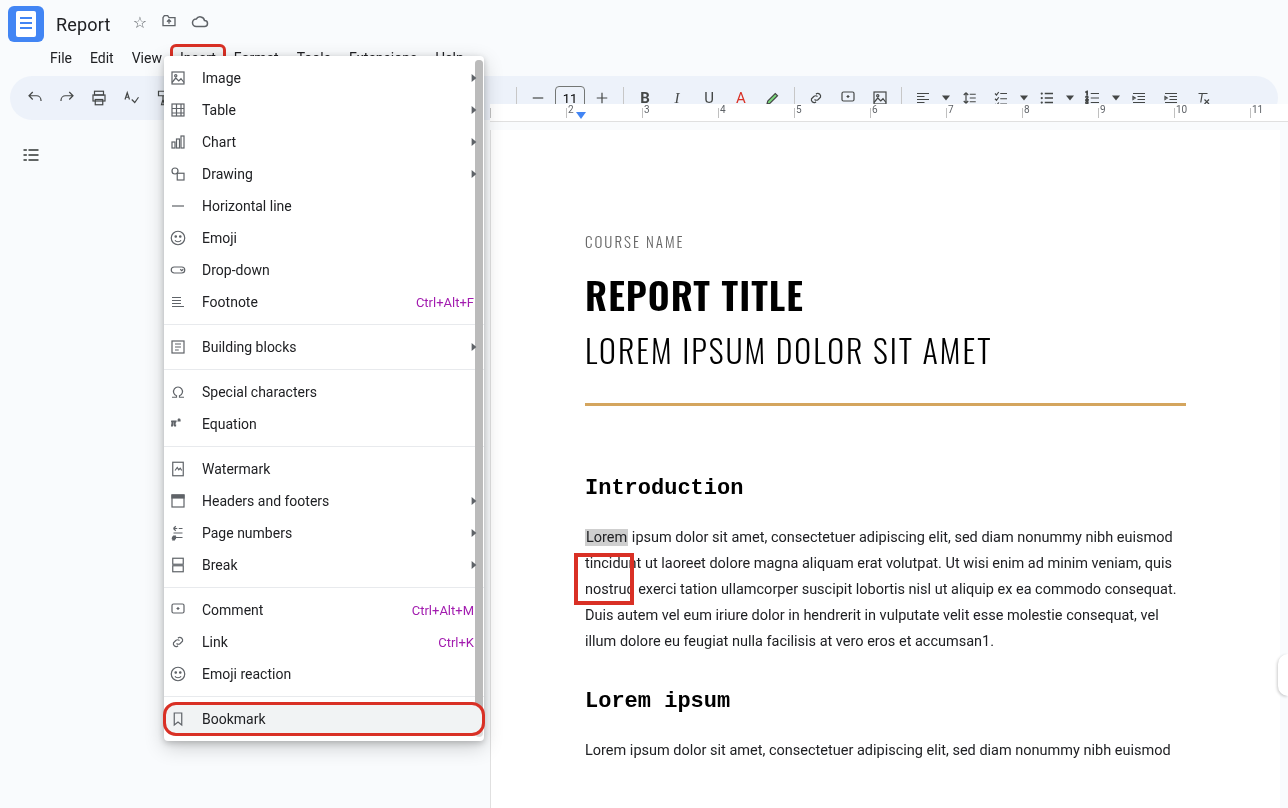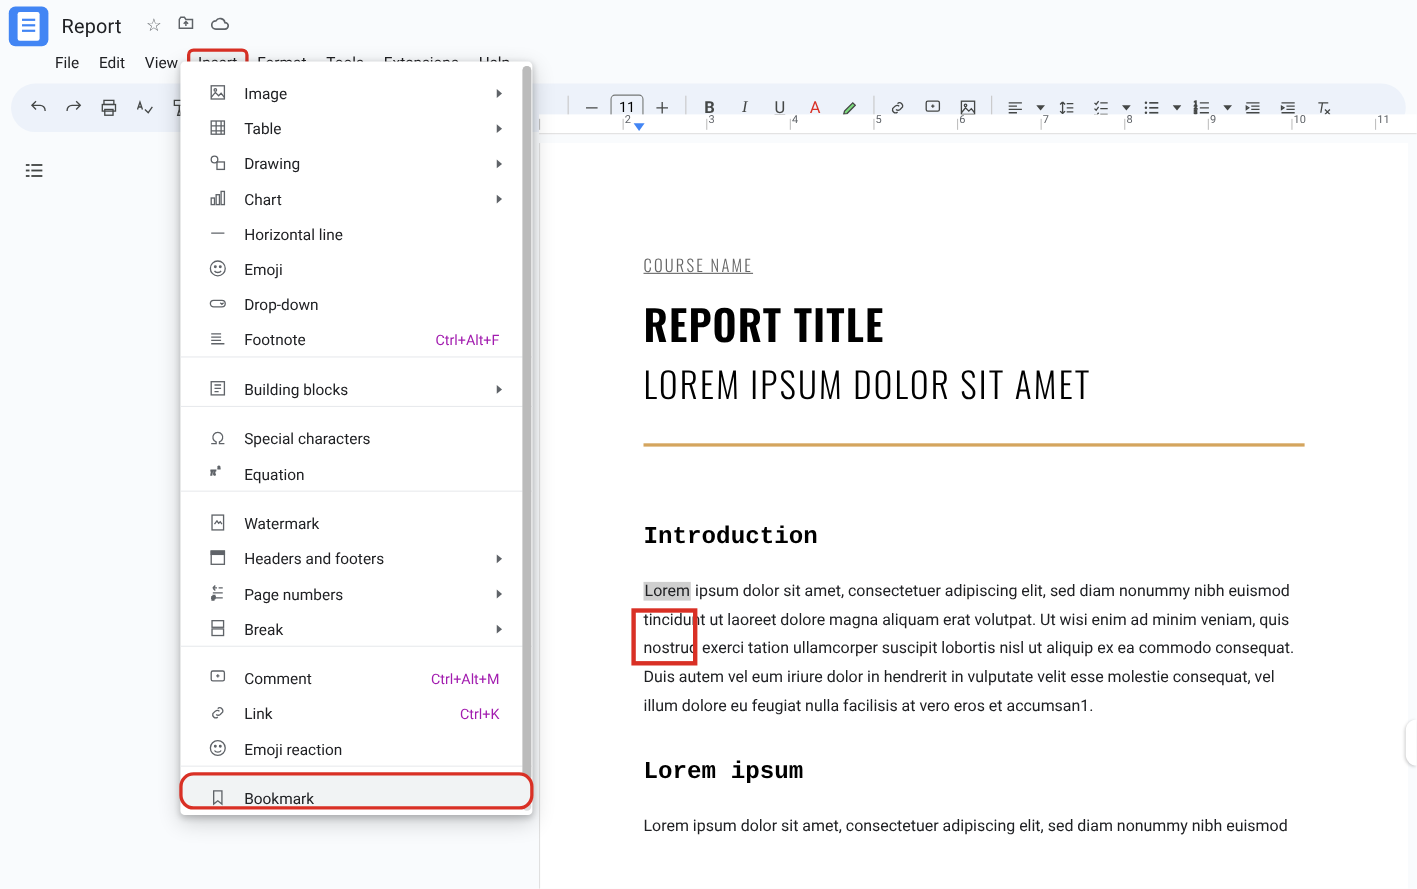--- a/index.html
+++ b/index.html
@@ -28,21 +28,21 @@
 .font-size-box { width: 30px; height: 24px; border: 1px solid #747775; border-radius: 4px; display: flex; align-items: center; justify-content: center; font-size: 13px; }
 .color-underline { position: relative; }
 .color-underline::after { content: ""; position: absolute; bottom: 4px; left: 7px; right: 7px; height: 3px; background: #000; }
 .highlight-color { position: relative; }
 .dropdown-caret { width: 12px; display: flex; align-items: center; justify-content: center; }
 .dropdown-caret svg { width: 8px; height: 8px; fill: #444746; }
 
 .dropdown { position: absolute; top: 56px; left: 164px; width: 320px; background: #fff; box-shadow: 0 2px 6px rgba(0,0,0,0.2), 0 6px 20px rgba(0,0,0,0.19); border-radius: 4px; padding: 6px 0; z-index: 100; max-height: 740px; }
 .dd-scrollbar { position: absolute; right: 1px; top: 4px; bottom: 4px; width: 8px; background: #ddd; border-radius: 4px; }
 .dd-scrollbar-thumb { position: absolute; top: 0; width: 100%; height: 96%; background: #bbb; border-radius: 4px; }
-.dd-item { display: flex; align-items: flex-end; height: 32px; padding: 0 24px; font-size: 14px; color: #202124; cursor: pointer; position: relative; }
+.dd-item { display: flex; align-items: center; height: 32px; padding: 0 4px; font-size: 14px; color: #202124; cursor: pointer; position: relative; }
 .dd-item.hover { background: #f1f3f4; border-radius: 12px; }
 .dd-item.highlighted { outline: 3px solid #d93025; outline-offset: -2px; }
 .dd-icon { width: 20px; height: 20px; margin-right: 14px; display: flex; align-items: center; justify-content: center; color: #5f6368; }
 .dd-icon svg { width: 18px; height: 18px; fill: none; stroke: #5f6368; stroke-width: 1.6; }
 .dd-label { flex: 1; }
 .dd-shortcut { font-size: 13px; color: #a21caf; margin-right: 6px; }
 .dd-arrow { width: 10px; color: #5f6368; }
 .dd-arrow svg { width: 8px; height: 10px; fill: #5f6368; }
 .dd-sep { height: 1px; background: #e8eaed; margin: 6px 0; }
 
@@ -50,21 +50,21 @@
 .ruler-tick { flex: 0 0 76px; position: relative; text-align: left; padding-left: 2px; }
 .ruler-tick::before { content:""; position: absolute; left: 0; top: 4px; height: 10px; width: 1px; background: #c0c0c0; }
 .ruler-indent { position: absolute; top: 0; width: 0; height: 0; border-left: 5px solid transparent; border-right: 5px solid transparent; border-top: 7px solid #4285f4; }
 .ruler-indent.left { left: 576px; top: 112px; z-index: 5; }
 
 .left-sidebar { position: absolute; left: 0; top: 124px; width: 62px; display: flex; justify-content: center; padding-top: 16px; }
 .outline-btn { width: 30px; height: 30px; display: flex; align-items: center; justify-content: center; color: #444746; }
 .outline-btn svg { width: 20px; height: 20px; fill: #444746; }
 
 .page { position: absolute; top: 130px; left: 490px; width: 790px; bottom: 0; background: #fff; border-left: 1px solid #e0e0e0; padding: 100px 94px 0 94px; overflow: hidden; }
-.course { font-family: "Oswald", Arial, sans-serif; font-size: 15px; letter-spacing: 2px; color: #666; font-weight: 300; text-decoration: underline; }
+.course { font-family: "Oswald", Arial, sans-serif; font-size: 15px; letter-spacing: 2px; color: #666; font-weight: 300; }
 .report-title { font-family: "Oswald", Arial, sans-serif; font-size: 38px; font-weight: 600; letter-spacing: 1px; margin: 14px 0 4px; }
 .subtitle { font-family: "Oswald", Arial, sans-serif; font-size: 32px; font-weight: 300; letter-spacing: 2px; margin-bottom: 30px; }
 .gold-line { height: 3px; background: #d4a55e; margin-bottom: 70px; }
 .section-head { font-family: Liberation Mono, monospace; font-size: 22px; font-weight: 700; margin-bottom: 24px; }
 .body-text { font-size: 14.5px; line-height: 1.8; color: #202124; margin-bottom: 34px; }
 .text-select { background: #cfcfcf; padding: 0 1px; margin-top: 16px; }
 .select-highlight-box { position: absolute; border: 4px solid #d93025; }
 .select-highlight-box.sel { top: 553px; left: 574px; width: 60px; height: 52px; z-index: 6; }
 
 .right-edge-pill { position: absolute; right: 0; top: 654px; width: 10px; height: 42px; background: #fff; border-radius: 10px 0 0 10px; box-shadow: -1px 1px 3px rgba(0,0,0,0.2); }
@@ -298,38 +298,38 @@
         </svg>
       </div>
       <div class="dd-label">Table</div>
       <div class="dd-arrow"><svg viewBox="0 0 10 10">
           <path d="M2 0l6 5-6 5z"></path>
         </svg></div>
     </div>
     <div class="dd-item">
       <div class="dd-icon">
         <svg viewBox="0 0 24 24">
-          <circle cx="8" cy="8" r="4"></circle>
-          <rect x="11" y="11" width="9" height="9"></rect>
-        </svg>
-      </div>
-      <div class="dd-label">Drawing</div>
-      <div class="dd-arrow"><svg viewBox="0 0 10 10">
-          <path d="M2 0l6 5-6 5z"></path>
-        </svg></div>
-    </div>
-    <div class="dd-item">
-      <div class="dd-icon">
-        <svg viewBox="0 0 24 24">
           <rect x="4" y="12" width="4" height="8"></rect>
           <rect x="10" y="8" width="4" height="12"></rect>
           <rect x="16" y="4" width="4" height="16"></rect>
         </svg>
       </div>
       <div class="dd-label">Chart</div>
+      <div class="dd-arrow"><svg viewBox="0 0 10 10">
+          <path d="M2 0l6 5-6 5z"></path>
+        </svg></div>
+    </div>
+    <div class="dd-item">
+      <div class="dd-icon">
+        <svg viewBox="0 0 24 24">
+          <circle cx="8" cy="8" r="4"></circle>
+          <rect x="11" y="11" width="9" height="9"></rect>
+        </svg>
+      </div>
+      <div class="dd-label">Drawing</div>
       <div class="dd-arrow"><svg viewBox="0 0 10 10">
           <path d="M2 0l6 5-6 5z"></path>
         </svg></div>
     </div>
     <div class="dd-item">
       <div class="dd-icon">
         <svg viewBox="0 0 24 24">
           <path d="M4 12h16"></path>
         </svg>
       </div>

